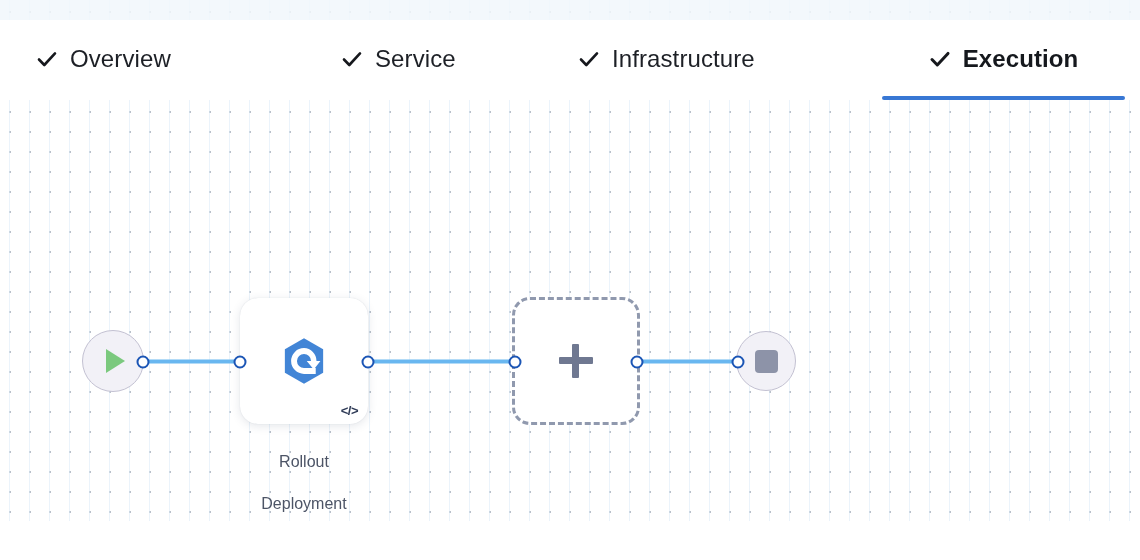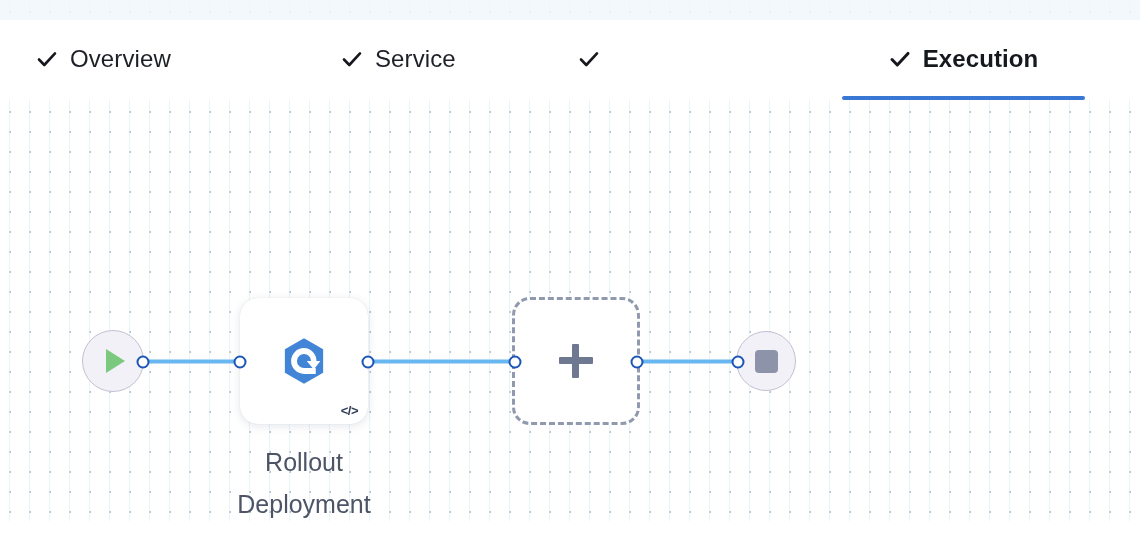--- a/index.html
+++ b/index.html
@@ -99,21 +99,21 @@
     border-radius: 2px;
     background: transparent;
   }
   .tab.is-active .tab-underline {
     background: #3877d4;
   }
 
   .tab-overview       { left: 36px; }
   .tab-service        { left: 341px; }
   .tab-infrastructure { left: 578px; }
-  .tab-execution      { left: 842px; width: 243px; justify-content: center; text-align: center; }
+  .tab-execution      { left: 882px; width: 243px; justify-content: center; text-align: center; }
 
   
   .graph {
     position: absolute;
     left: 0;
     top: 100px;
     width: 1140px;
     height: 460px;
   }
 
@@ -250,21 +250,21 @@
   .node-end .stop {
     width: 23px;
     height: 23px;
     border-radius: 4px;
     background: #8d93a8;
   }
 
   
   .node-label {
     position: absolute;
-    font-size: 25px;
+    font-size: 16px;
     line-height: 42px;
     color: #4c5466;
     text-align: center;
     white-space: pre-line;
     pointer-events: none;
   }
   .label-rollout {
     left: 181px;
     top: 341px;
     width: 246px;
@@ -304,20 +304,21 @@
     <span class="tab-label">Service</span>
     <span class="tab-underline"></span>
   </div>
 
   <div class="tab tab-infrastructure">
     <span class="check">
       <svg viewBox="0 0 22 22" aria-hidden="true">
         <path d="M3 11.5 L8.3 17 L19 5.4" fill="none" stroke="currentColor" stroke-width="2.6" stroke-linecap="round" stroke-linejoin="round"></path>
       </svg>
     </span>
+    <span class="tab-label">Infrastructure</span>
     <span class="tab-underline"></span>
   </div>
 
   <div class="tab tab-execution is-active">
     <span class="check">
       <svg viewBox="0 0 22 22" aria-hidden="true">
         <path d="M3 11.5 L8.3 17 L19 5.4" fill="none" stroke="currentColor" stroke-width="3" stroke-linecap="round" stroke-linejoin="round"></path>
       </svg>
     </span>
     <span class="tab-label">Execution</span>

